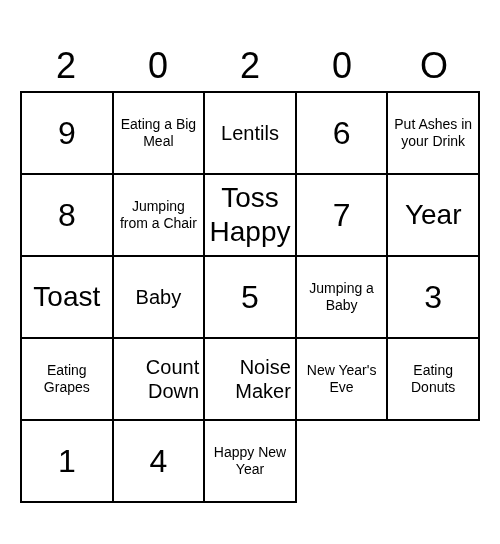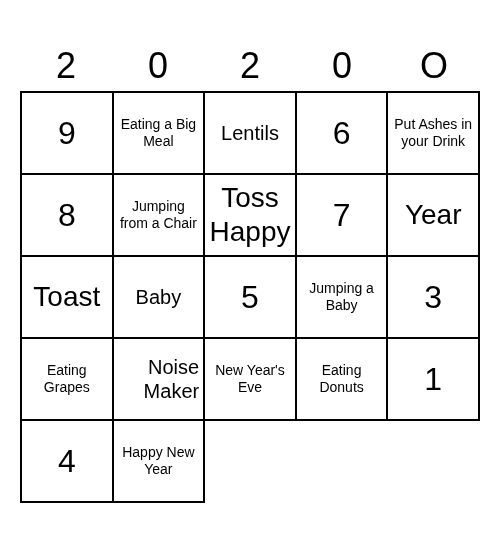--- a/index.html
+++ b/index.html
@@ -92,20 +92,21 @@
       <div class="cell">Jumping from a Chair</div>
       <div class="cell large-text">Toss Happy</div>
       <div class="cell xl-text">7</div>
       <div class="cell large-text">Year</div>
       <div class="cell large-text">Toast</div>
       <div class="cell medium-text">Baby</div>
       <div class="cell xl-text">5</div>
       <div class="cell">Jumping a Baby</div>
       <div class="cell xl-text">3</div>
       <div class="cell">Eating Grapes</div>
+      <div class="cell medium-text">Count Down</div>
       <div class="cell medium-text">Noise Maker</div>
       <div class="cell">New Year's Eve</div>
       <div class="cell">Eating Donuts</div>
       <div class="cell xl-text">1</div>
       <div class="cell xl-text">4</div>
       <div class="cell">Happy New Year</div>
     </div>
 </div>
 
 </body></html>

